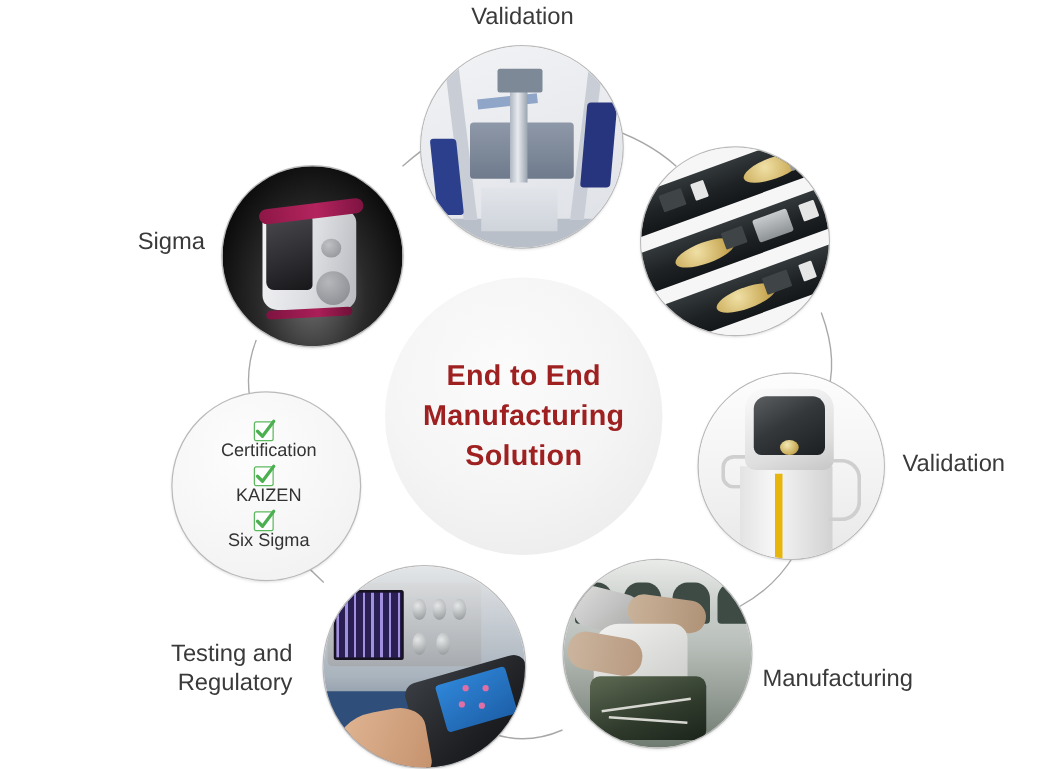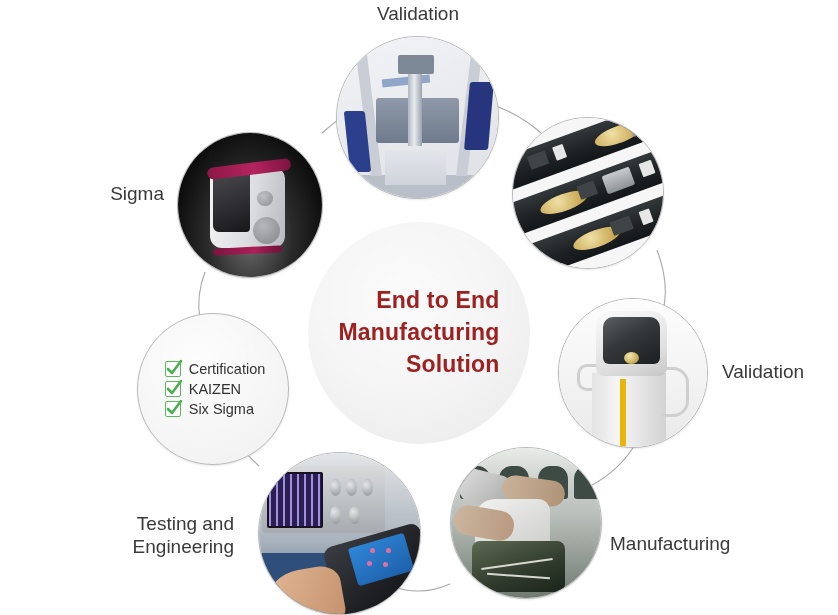--- a/index.html
+++ b/index.html
@@ -97,20 +97,21 @@
     margin: 0;
     padding: 0 0 0 4px;
   }
   .checklist li {
     display: flex;
     align-items: center;
     margin: 4px 16px;
     font-size: 14.5px;
     color: #333333;
     white-space: nowrap;
+    flex-direction: column;
   }
   .cbox {
     position: relative;
     width: 14px;
     height: 14px;
     margin-right: 8px;
     border: 1.4px solid #5cb85c;
     border-radius: 2px;
     background: #ffffff;
     flex: 0 0 auto;
@@ -369,21 +370,21 @@
       <path d="M 322 133 Q 355 104 389 92"></path>
       <path d="M 480 100 Q 518 112 541 133"></path>
       <path d="M 657 250 Q 672 290 660 320"></path>
       <path d="M 636 443 Q 620 470 592 485"></path>
       <path d="M 450 584 Q 420 597 392 586"></path>
       <path d="M 259 466 Q 236 445 222 424"></path>
       <path d="M 200 320 Q 196 295 205 272"></path>
     </g>
   </svg>
 
-  <div class="hub" style="left:308px; top:222px; width:222px; height:222px;text-align:right;">
+  <div class="hub" style="left:308px; top:222px; width:222px; height:222px;">
     <div class="hub-text" style="color:#9e2020;">End to End
 Manufacturing
 Solution</div>
   </div>
 
   <div class="node" style="left:336px; top:36px; width:163px; height:163px;">
     <div class="art art-engineering">
       <div class="eng-floor"></div>
       <div class="eng-frameL"></div>
       <div class="eng-frameR"></div>
@@ -467,21 +468,21 @@
       <div class="ts-tablet"></div>
       <div class="ts-touch"></div>
       <div class="ts-ico" style="right:28%; bottom:38%;"></div>
       <div class="ts-ico" style="right:18%; bottom:38%;"></div>
       <div class="ts-ico" style="right:30%; bottom:30%;"></div>
       <div class="ts-ico" style="right:20%; bottom:29%;"></div>
       <div class="ts-hand"></div>
     </div>
   </div>
   <div class="label r" style="left:46px; top:512px; width:188px;">Testing and
-Engineering</div>
+Regulatory</div>
 
   <div class="node quality-circle" style="left:137px; top:313px; width:152px; height:152px;">
     <ul class="checklist">
       <li>
         <span class="cbox">
           <svg width="20" height="20" viewBox="0 0 20 20" aria-hidden="true">
             <path d="M4 11 L8 15 L17 3" fill="none" stroke="#4caf50" stroke-width="2.6" stroke-linecap="round" stroke-linejoin="round"></path>
           </svg>
         </span>
         <span>Certification</span>

